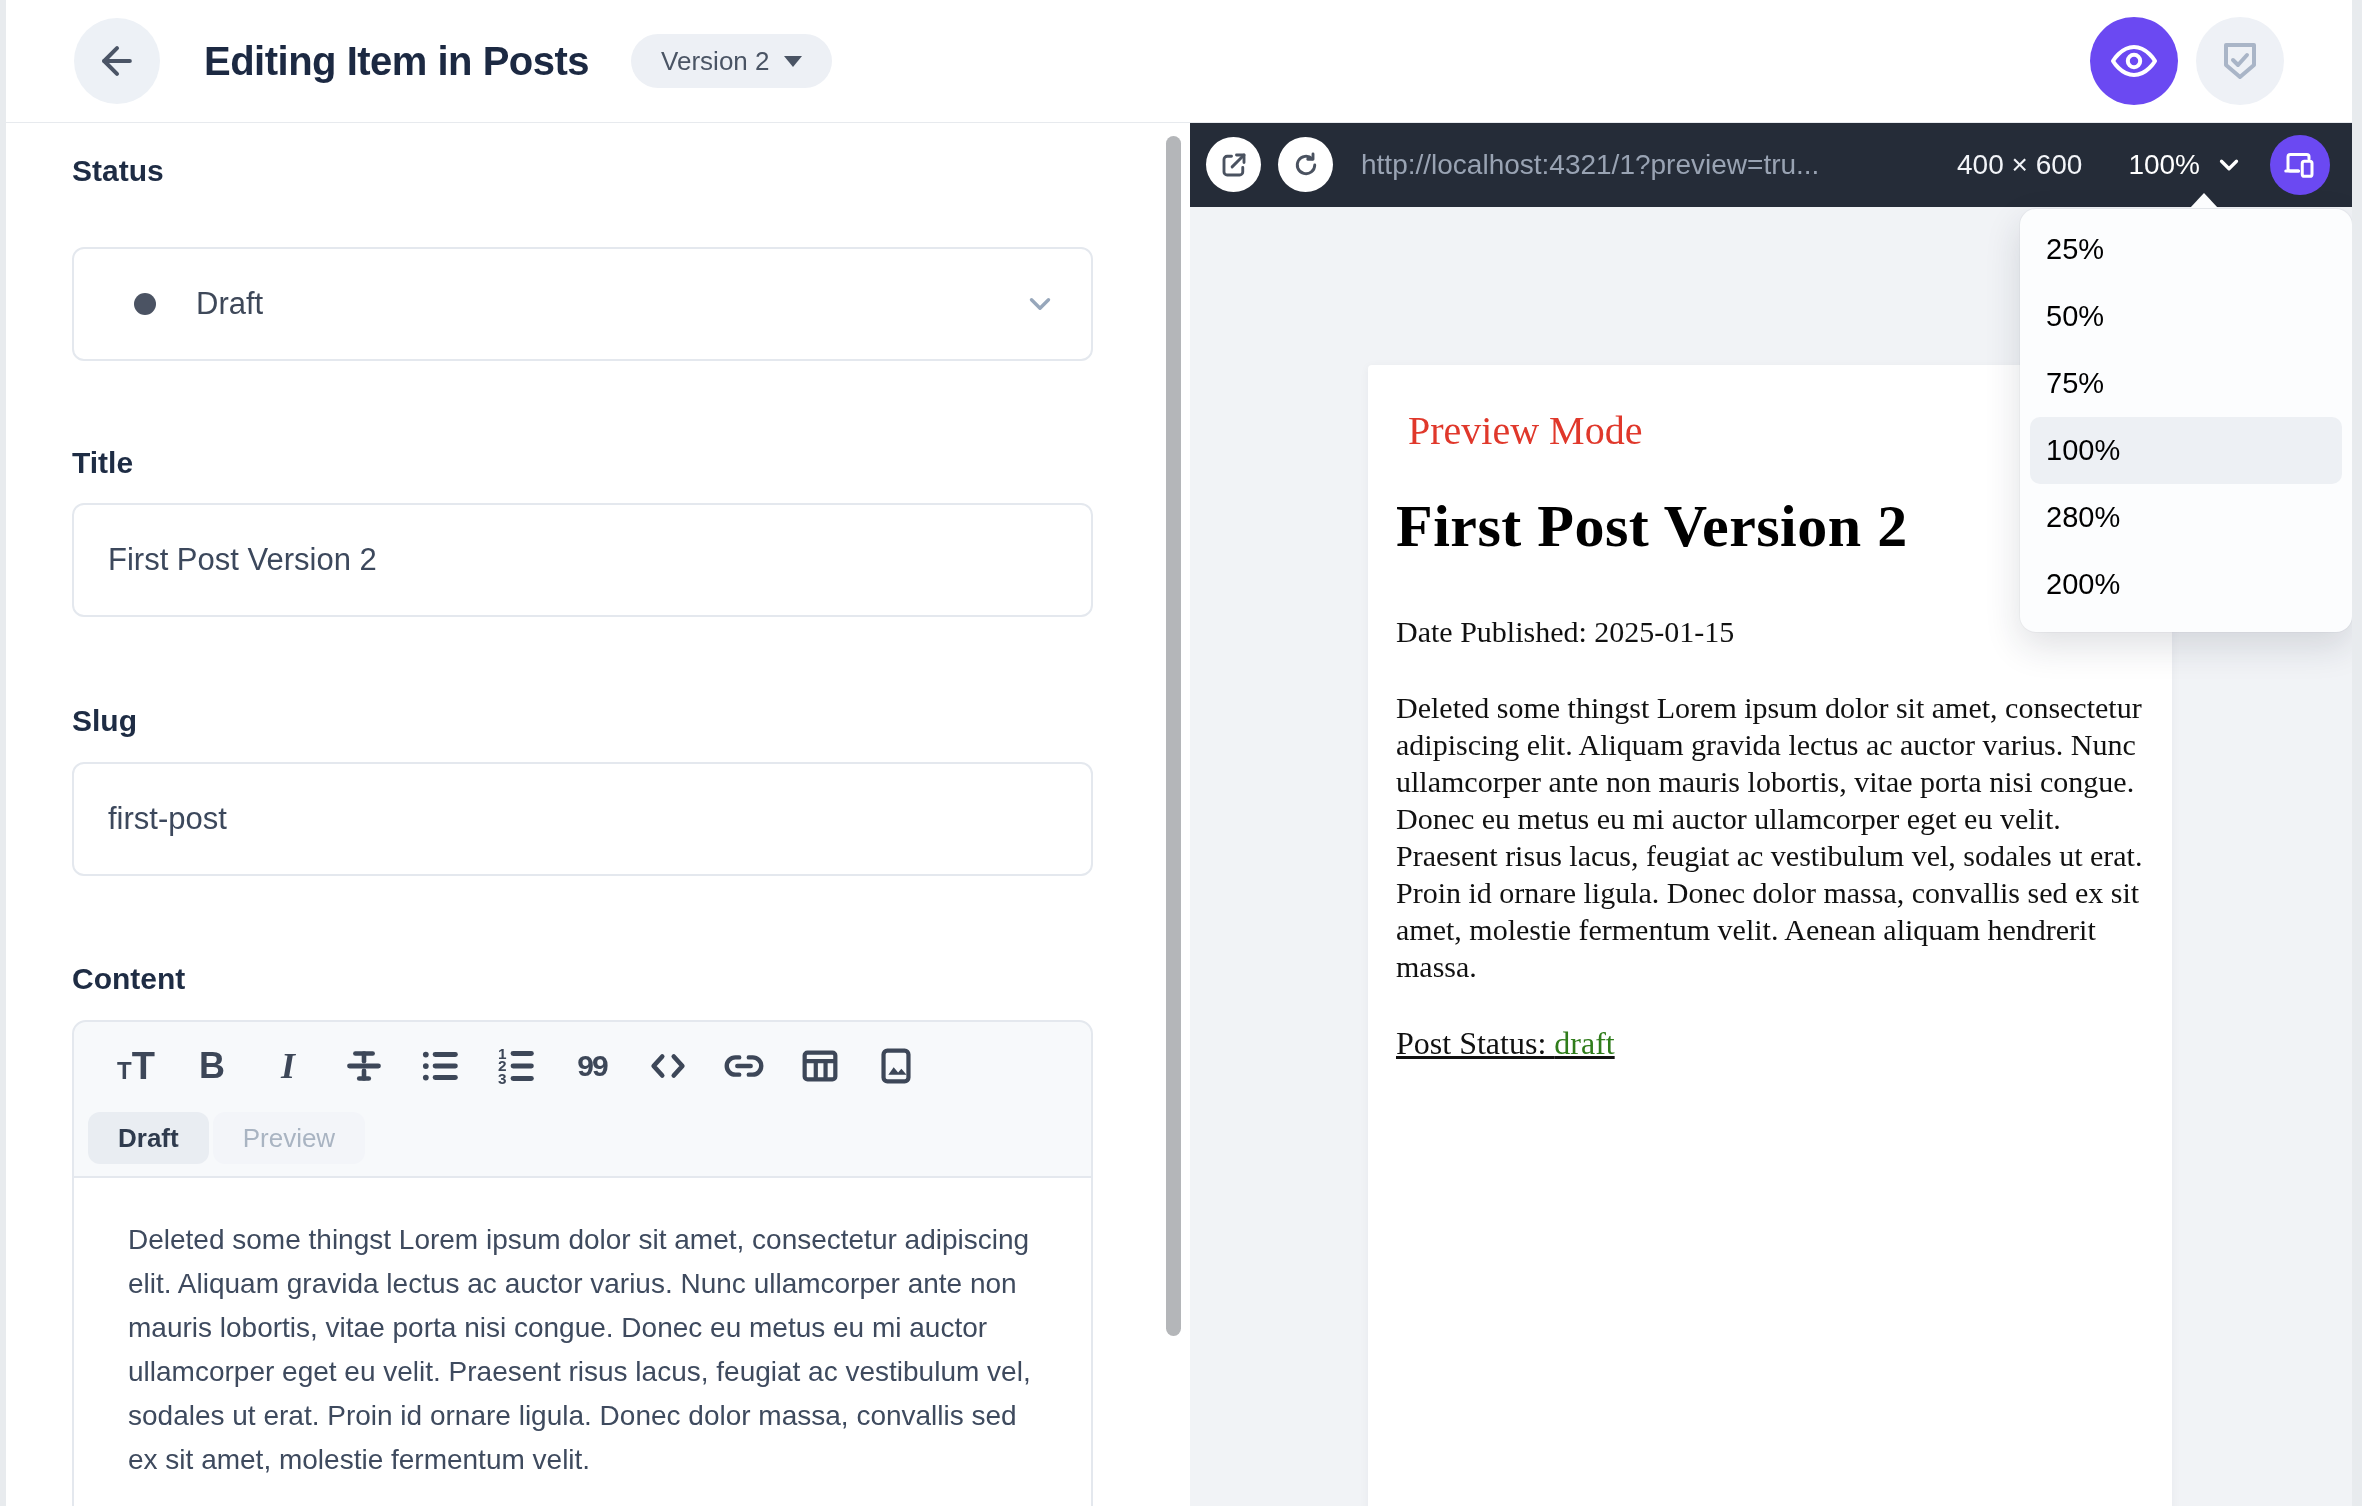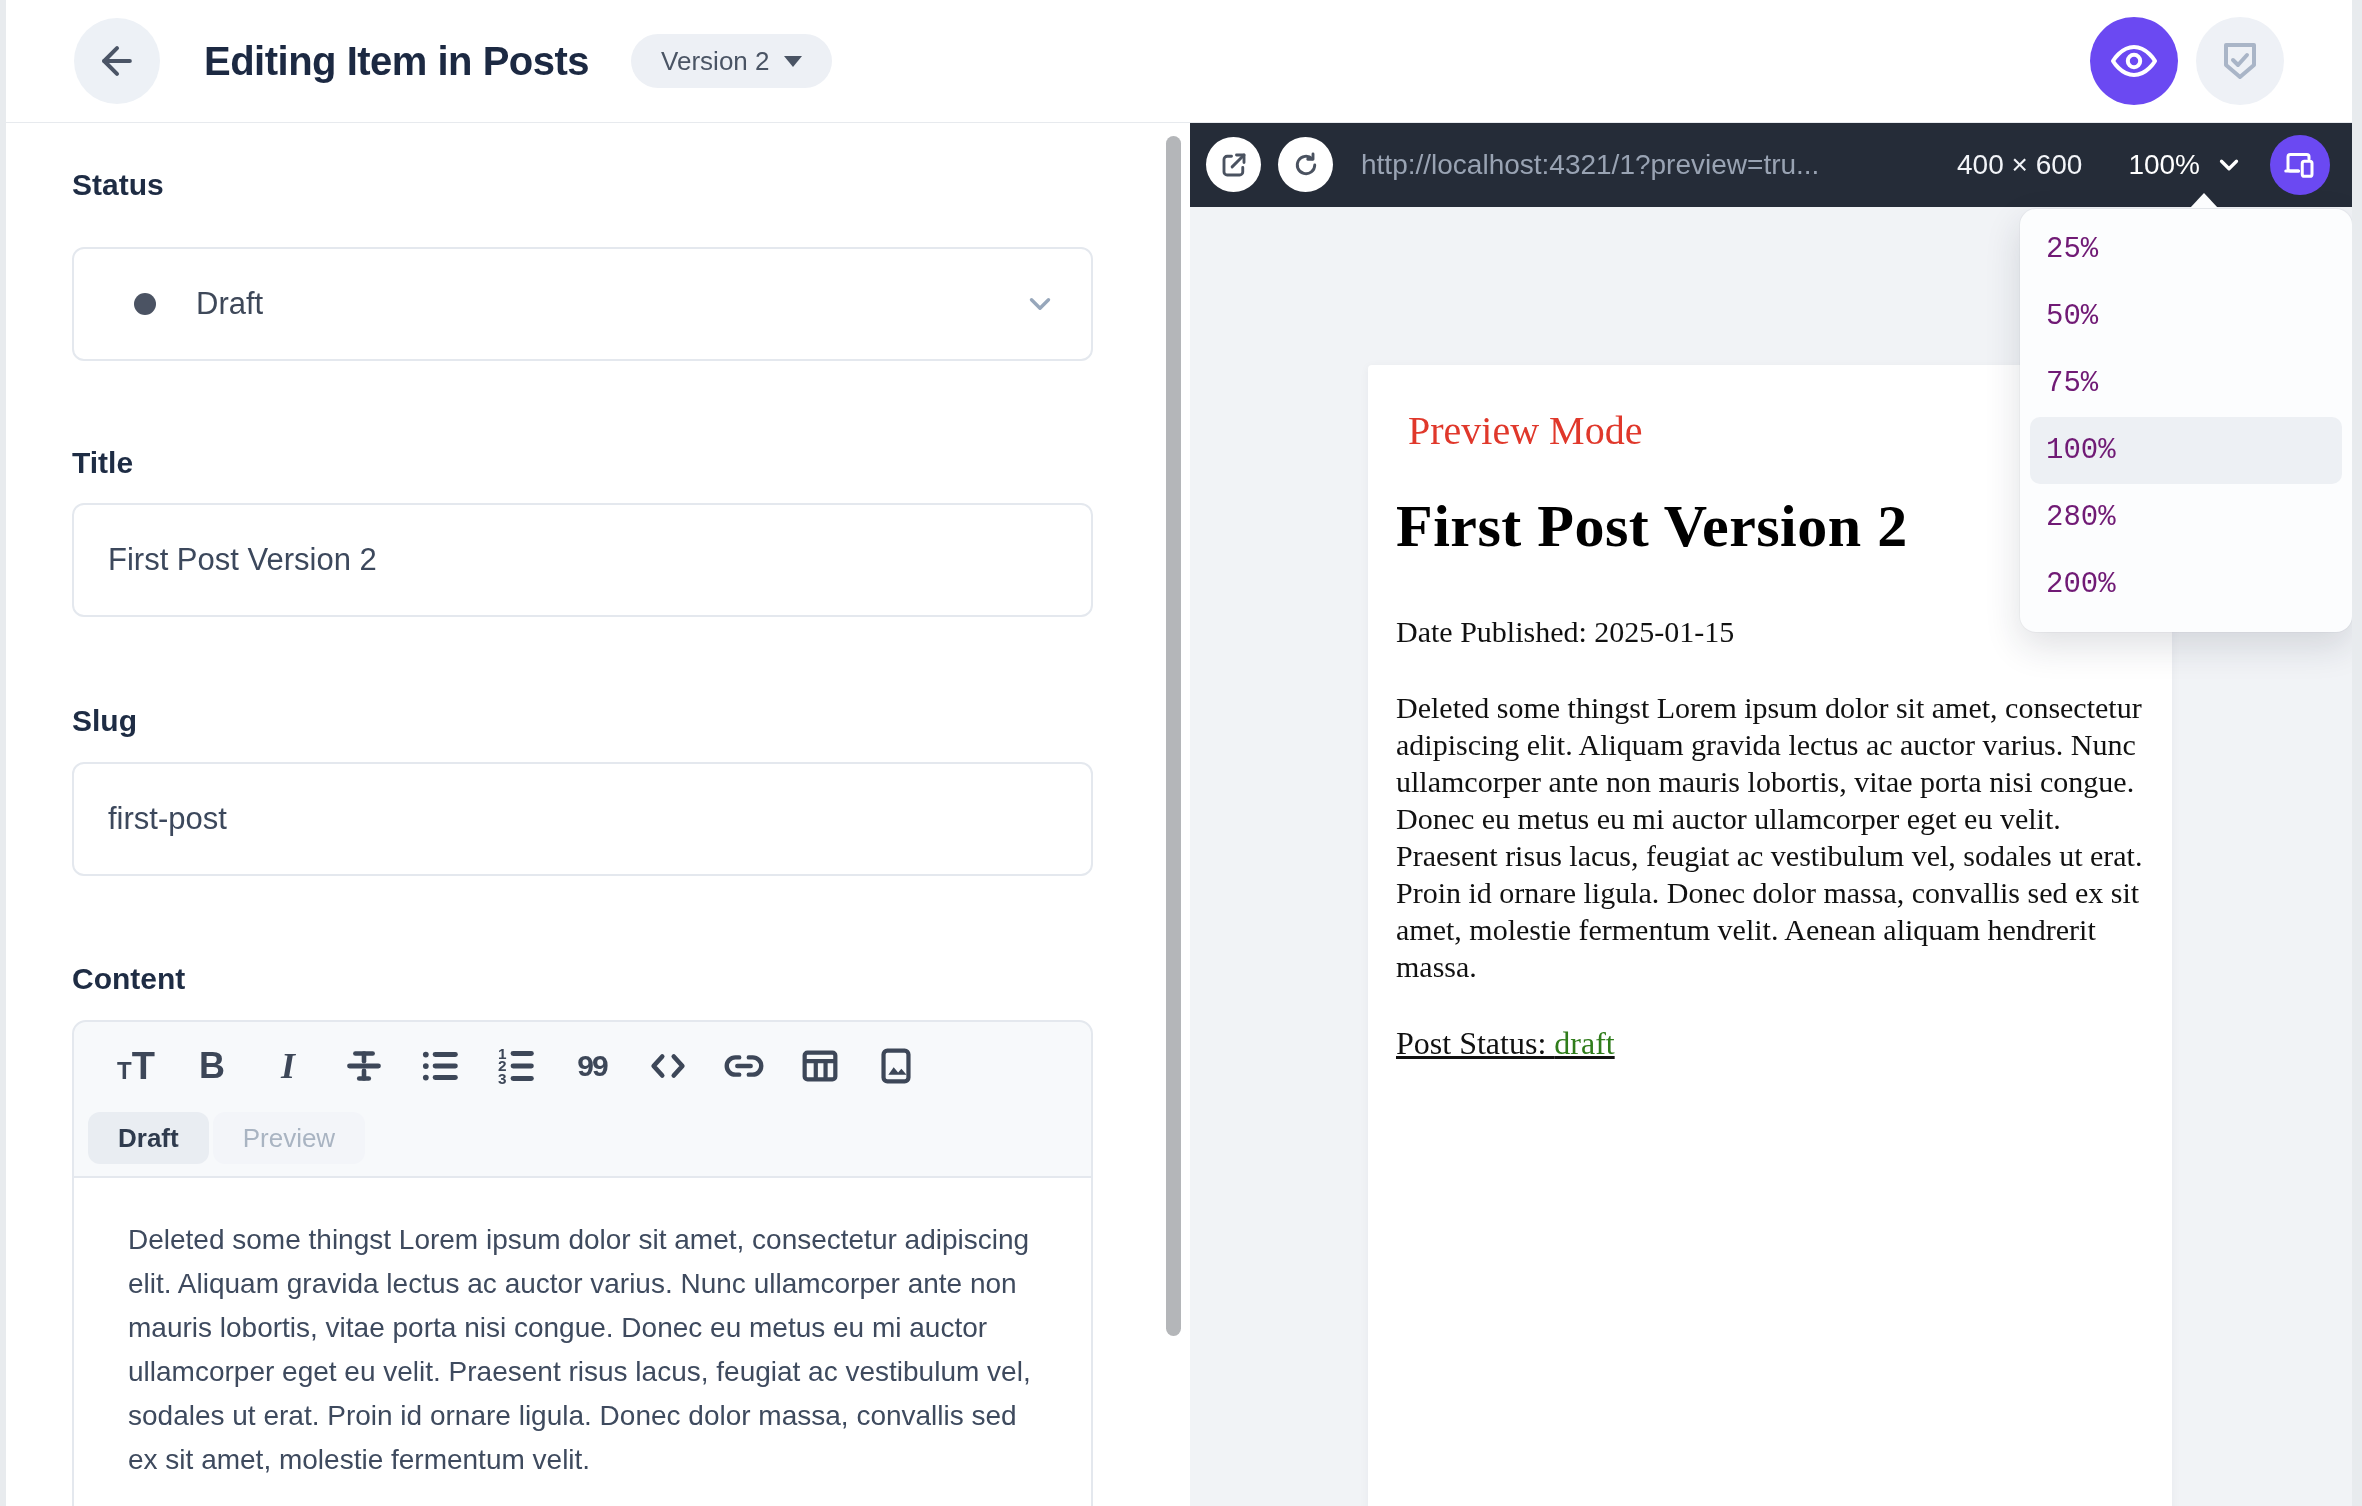--- a/index.html
+++ b/index.html
@@ -85,21 +85,21 @@
   .pv-status .green{color:#2f7c1a;}
 
   
   .zoom-caret{position:absolute;left:2190px;top:193px;width:0;height:0;z-index:31;
               border-left:14px solid transparent;border-right:14px solid transparent;
               border-bottom:15px solid #fcfdfe;}
   .zoom-dropdown{position:absolute;left:2020px;top:209px;width:332px;height:423px;background:#fcfdfe;
                  border-radius:16px;box-shadow:0 14px 36px rgba(25,35,55,.14),0 0 0 1px rgba(25,35,55,.03);
                  z-index:30;padding:7px 0;overflow:hidden;}
   .zopt{height:67px;display:flex;align-items:center;padding-left:16px;margin:0 10px;border-radius:10px;
-        font-size:29px;color:#701a75;cursor:pointer;font-family:Liberation Mono, monospace;}
+        font-size:29px;color:#000000;cursor:pointer;}
   .zopt.sel{background:#edf0f4;}
 </style>
 </head>
 <body>
 
 <div class="app">
 
   <div class="header">
     <button class="back-btn">
       <span style="display:flex">
@@ -128,21 +128,21 @@
         <svg width="48" height="48" viewBox="0 0 24 24" fill="none" stroke="#a9b5c7" stroke-width="2" stroke-linecap="round" stroke-linejoin="round">
             <path d="M5 4h14v10l-7 6-7-6z"></path>
             <polyline points="8.5 11.5 11 14 15.5 9"></polyline>
           </svg>
       </span>
     </button>
   </div>
 
   <div class="form-pane">
 
-    <div class="field-label" style="top:46px">Status</div>
+    <div class="field-label" style="top:32px">Status</div>
     <div class="select-box" style="top:125px">
       <span class="status-dot"></span>
       <span class="select-value">Draft</span>
       <span style="display:flex">
         <svg width="34" height="34" viewBox="0 0 24 24" fill="none" stroke="#97a7bb" stroke-width="2.4" stroke-linecap="round" stroke-linejoin="round">
             <polyline points="6 9 12 15 18 9"></polyline>
           </svg>
       </span>
     </div>
 

